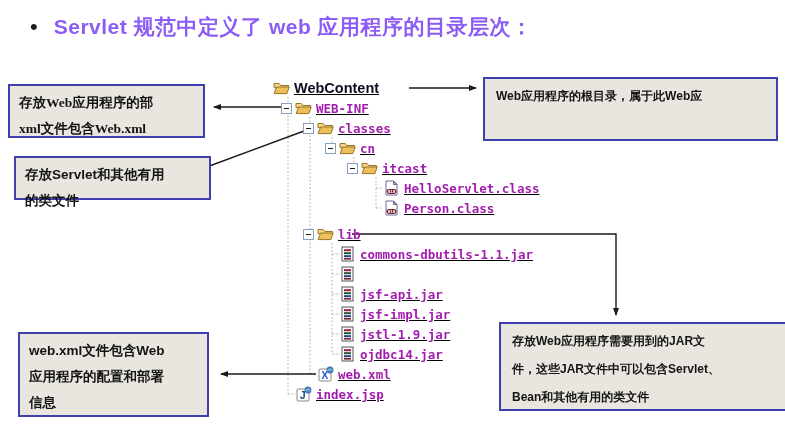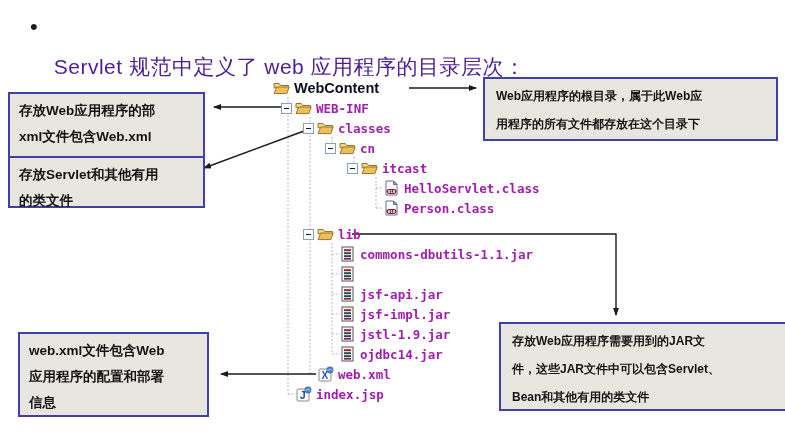--- a/index.html
+++ b/index.html
@@ -3,36 +3,36 @@
 <meta charset="utf-8">
 <style>
   html,body{margin:0;padding:0;background:#fff;}
   .slide{position:relative;width:785px;height:443px;background:#ffffff;overflow:hidden;
          font-family:"Liberation Sans",sans-serif;}
 
   
   .title-row{position:absolute;left:30px;top:12px;display:flex;align-items:flex-start;
              color:#1c1c1c;}
   .title-bullet{font-size:22px;line-height:30px;margin-right:16px;}
-  .title-text{font-size:21px;line-height:30px;letter-spacing:.5px;font-weight:400;color:#4c1d95;margin-top:40px;}
+  .title-text{font-size:21px;line-height:30px;letter-spacing:.5px;font-weight:700;color:#8b5cf6;}
 
   
   .callout{position:absolute;background:#e9e6df;border:2px solid #3f3fae;
            box-sizing:border-box;color:#141414;font-weight:bold;z-index:3;}
   .callout .ln{display:block;white-space:nowrap;}
   .co-left{font-size:13.5px;line-height:26px;padding:4px 9px;}
   .co-right{font-size:12px;line-height:28px;padding:3px 11px;}
-  .box-lt{left:8px;top:92px;width:197px;height:74px;}
-  .box-lm{left:8px;top:156px;width:197px;height:52px;}
+  .box-lt{left:8px;top:84px;width:197px;height:54px;font-family:Liberation Serif, serif;}
+  .box-lm{left:14px;top:156px;width:197px;height:44px;}
   .box-lb{left:18px;top:332px;width:191px;height:85px;}
   .box-rt{left:483px;top:77px;width:295px;height:64px;}
   .box-rb{left:478px;top:322px;width:301px;height:89px;margin-left:21px;}
 
   
-  .tree{position:absolute;left:259px;top:78px;z-index:2;}
+  .tree{position:absolute;left:259px;top:78px;z-index:2;text-decoration:underline;}
   .trow{display:flex;align-items:center;height:20px;}
   .trow.gap{margin-top:6px;}
   .l0{padding-left:0}.l1{padding-left:22px}.l2{padding-left:44px}
   .l3{padding-left:66px}.l4{padding-left:88px}.l5{padding-left:110px}
   .slot{width:14px;height:20px;flex:none;display:flex;align-items:center;}
   .expander{width:11px;height:11px;box-sizing:border-box;border:1px solid #86a0bd;
             background:#fff;position:relative;}
   .expander::after{content:"";position:absolute;left:2px;right:2px;top:4px;height:1px;background:#1a1a1a;}
   .ticon{flex:none;width:17px;height:16px;margin-right:4px;display:flex;align-items:center;justify-content:center;}
   .tlabel{font-family:"DejaVu Sans Mono","Liberation Mono",monospace;font-size:12.5px;
@@ -85,21 +85,20 @@
     <span class="ln">存放Servlet和其他有用</span>
     <span class="ln">的类文件</span>
   </div>
   <div class="callout co-left box-lb">
     <span class="ln">web.xml文件包含Web</span>
     <span class="ln">应用程序的配置和部署</span>
     <span class="ln">信息</span>
   </div>
   <div class="callout co-right box-rt">
     <span class="ln">Web应用程序的根目录，属于此Web应</span>
-    <span class="ln">用程序的所有文件都存放在这个目录下</span>
   </div>
   <div class="callout co-right box-rb">
     <span class="ln">存放Web应用程序需要用到的JAR文</span>
     <span class="ln">件，这些JAR文件中可以包含Servlet、</span>
     <span class="ln">Bean和其他有用的类文件</span>
   </div>
 
   <div class="tree">
 
     <div class="trow l0">

